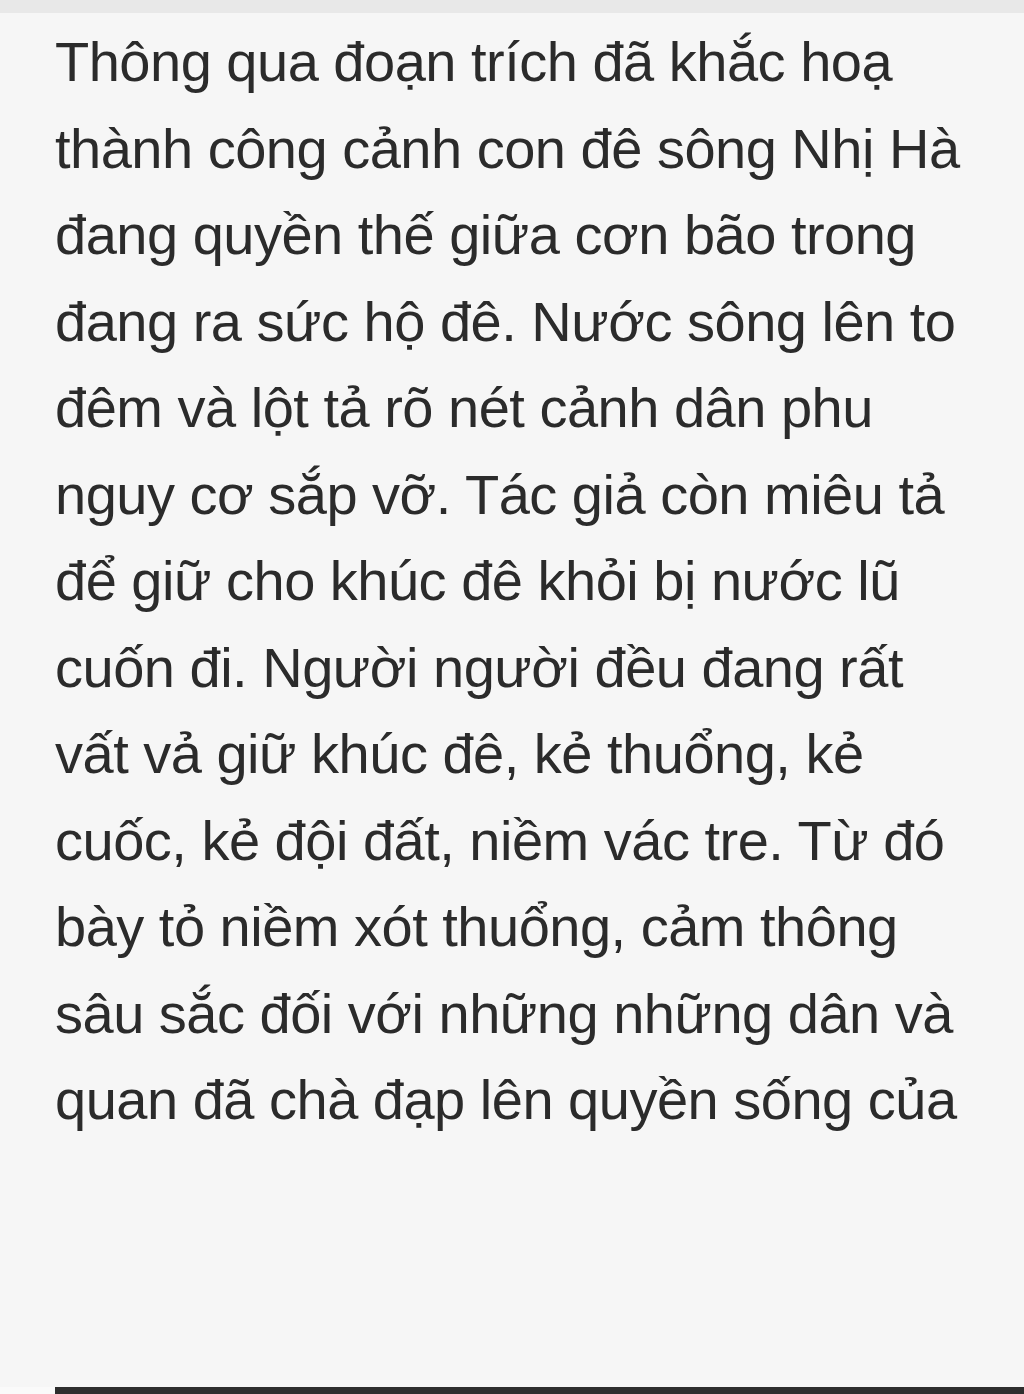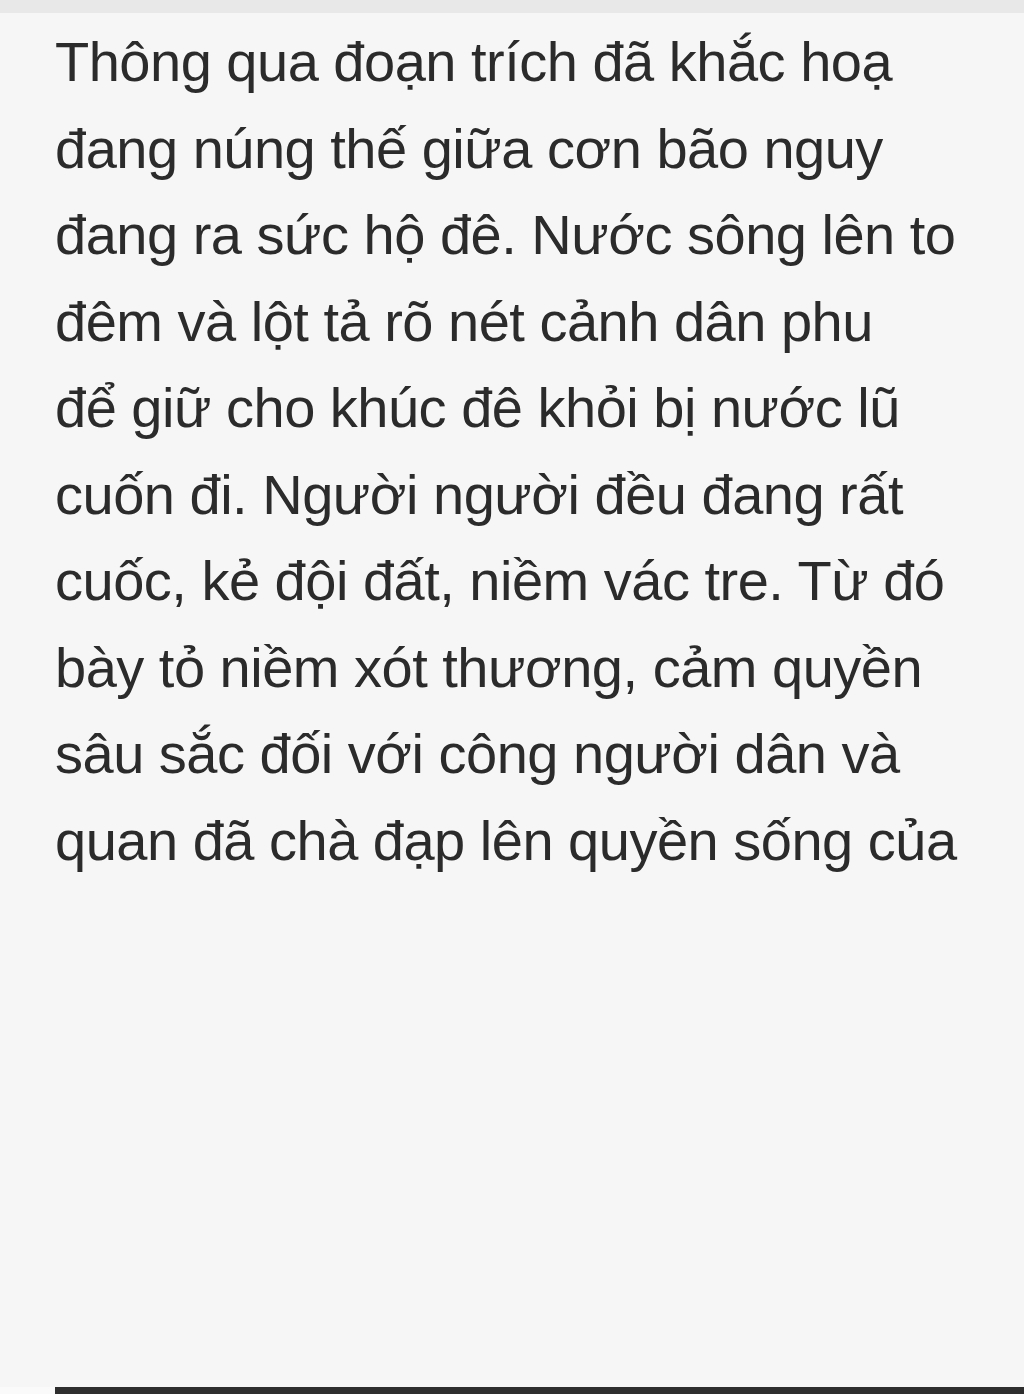--- a/index.html
+++ b/index.html
@@ -57,27 +57,30 @@
 </style>
 </head>
 <body>
 
 <div class="screen">
 
   <div class="top-edge-strip"></div>
 
   <div class="text-block">
     <div class="text-line">Thông qua đoạn trích đã khắc hoạ</div>
-    <div class="text-line">đang núng thế giữa cơn bão nguy</div>
+    <div class="text-line">thành công cảnh con đê sông Nhị Hà</div>
+    <div class="text-line">đang quyền thế giữa cơn bão trong</div>
     <div class="text-line">đang ra sức hộ đê. Nước sông lên to</div>
     <div class="text-line">đêm và lột tả rõ nét cảnh dân phu</div>
+    <div class="text-line">nguy cơ sắp vỡ. Tác giả còn miêu tả</div>
     <div class="text-line">để giữ cho khúc đê khỏi bị nước lũ</div>
     <div class="text-line">cuốn đi. Người người đều đang rất</div>
+    <div class="text-line">vất vả giữ khúc đê, kẻ thuổng, kẻ</div>
     <div class="text-line">cuốc, kẻ đội đất, niềm vác tre. Từ đó</div>
-    <div class="text-line">bày tỏ niềm xót thương, cảm quyền</div>
-    <div class="text-line">sâu sắc đối với công người dân và</div>
+    <div class="text-line">bày tỏ niềm xót thuổng, cảm thông</div>
+    <div class="text-line">sâu sắc đối với những những dân và</div>
     <div class="text-line">quan đã chà đạp lên quyền sống của</div>
   </div>
 
   <div class="bottom-left-notch"></div>
   <div class="bottom-bar"></div>
 
 </div>
 
 </body></html>

